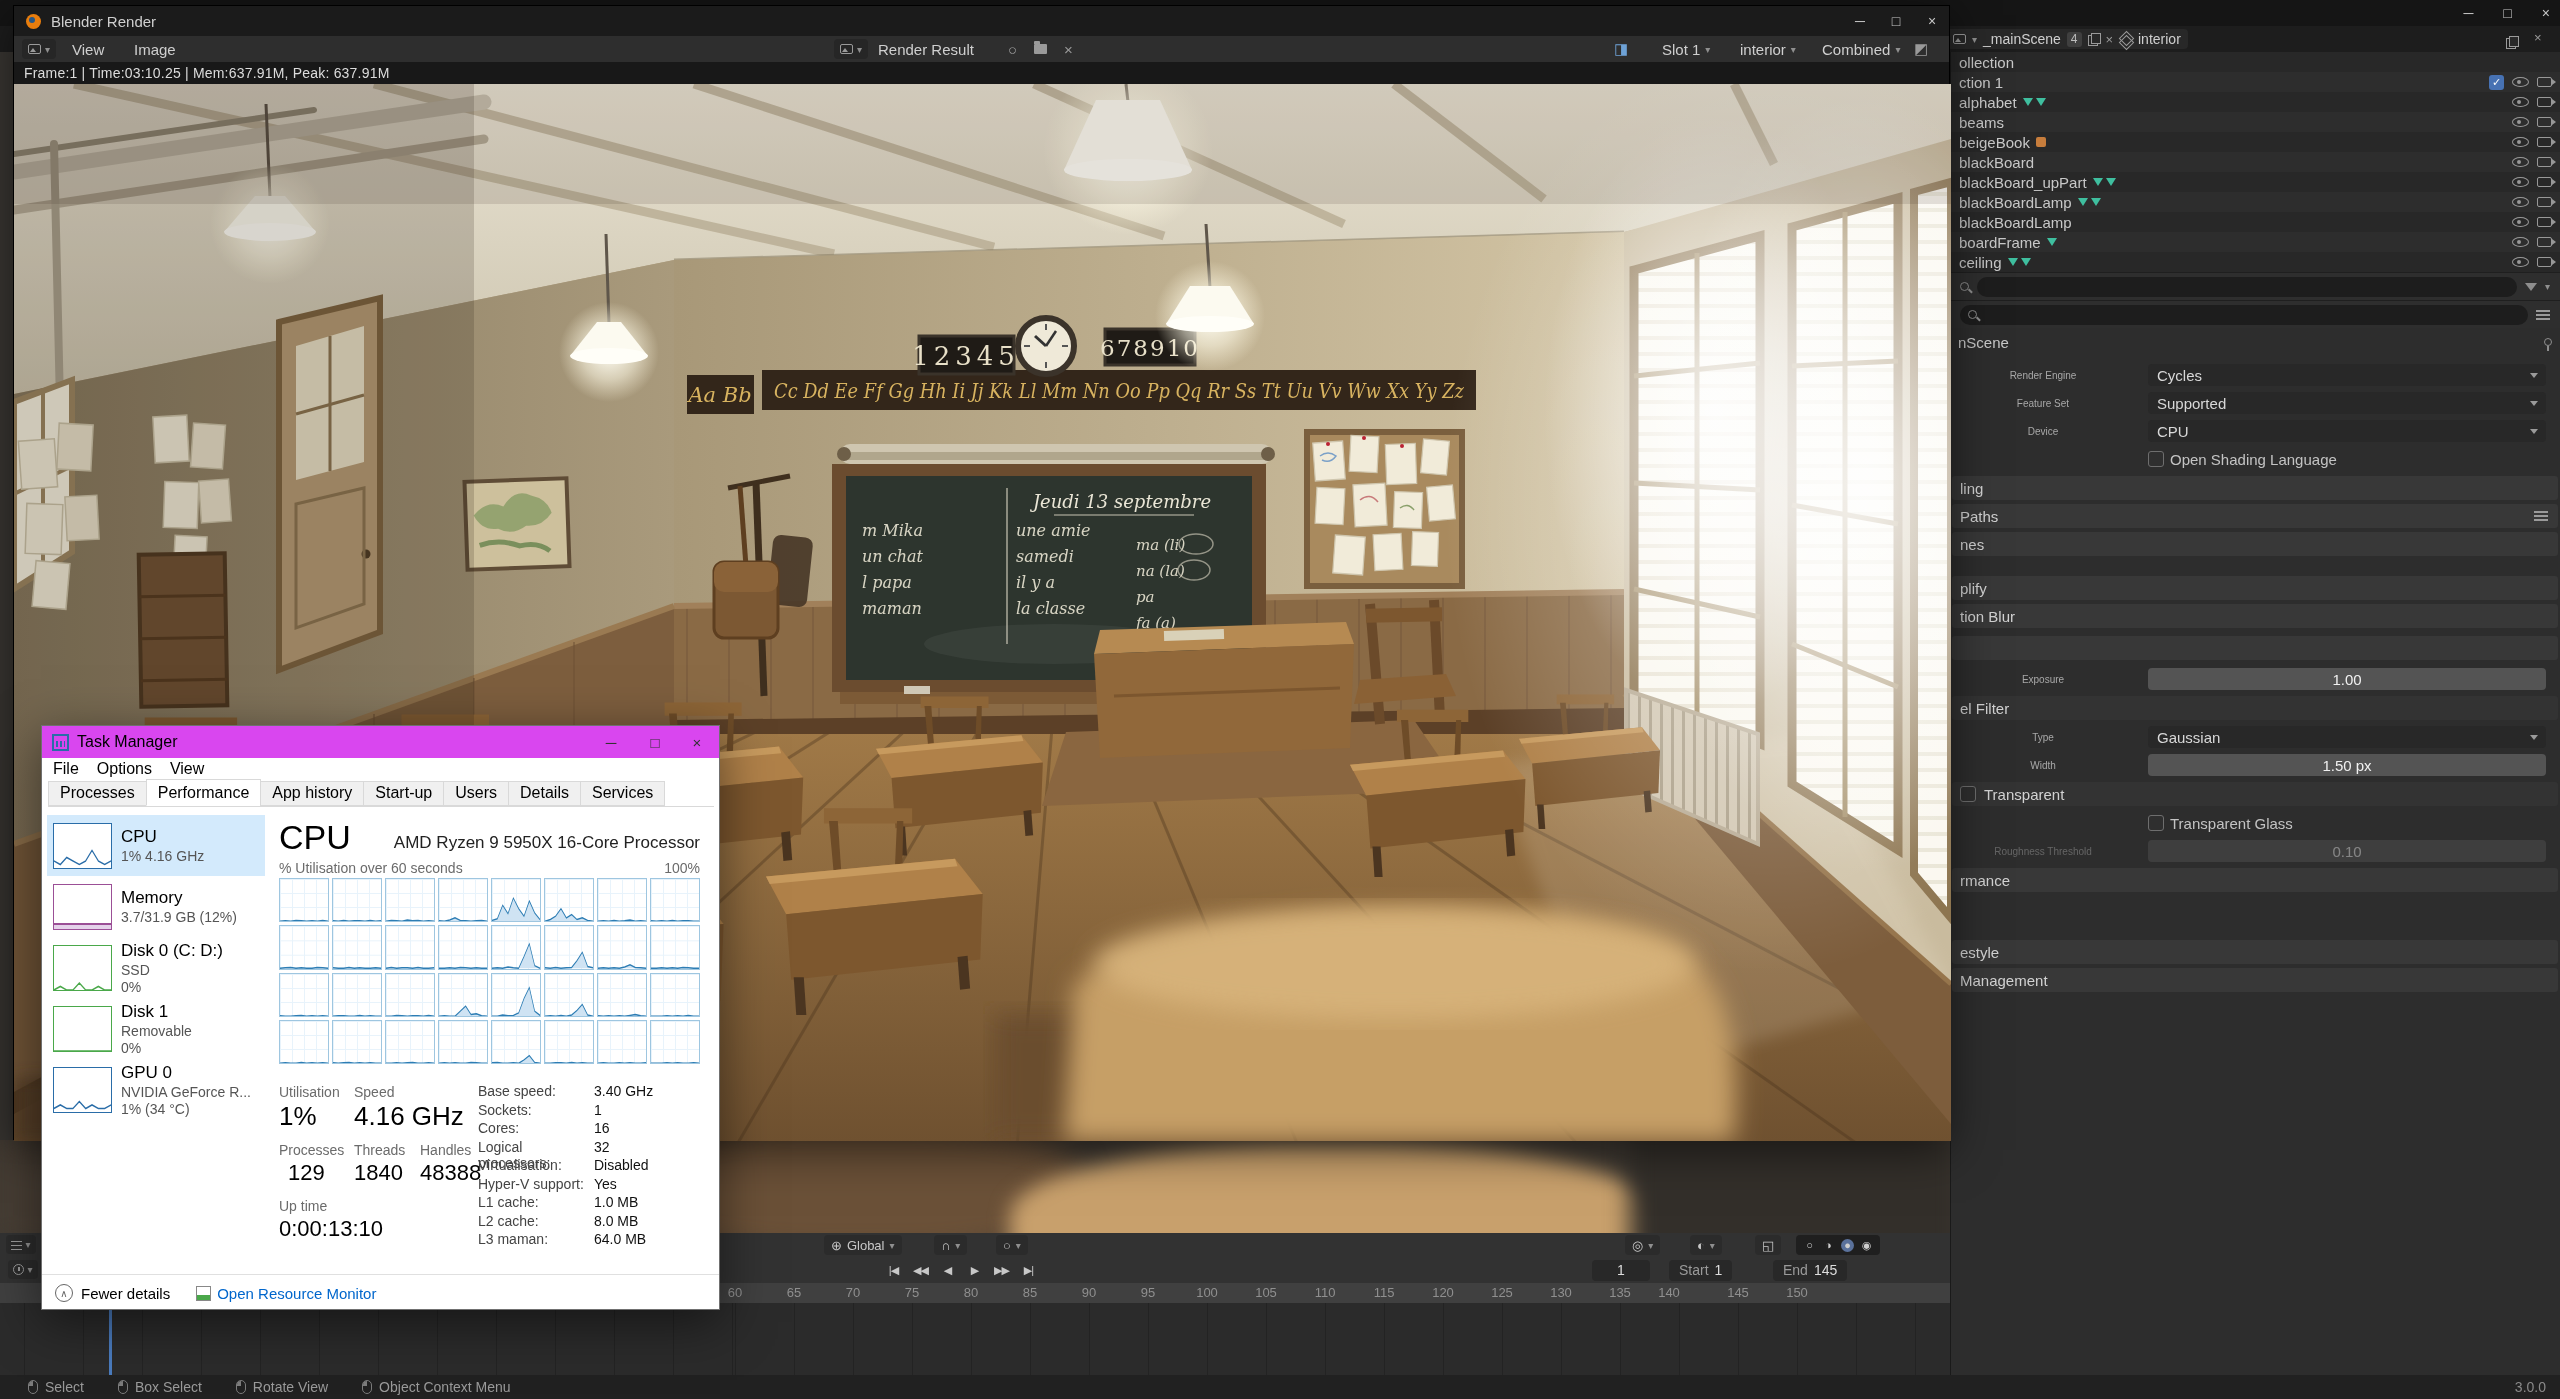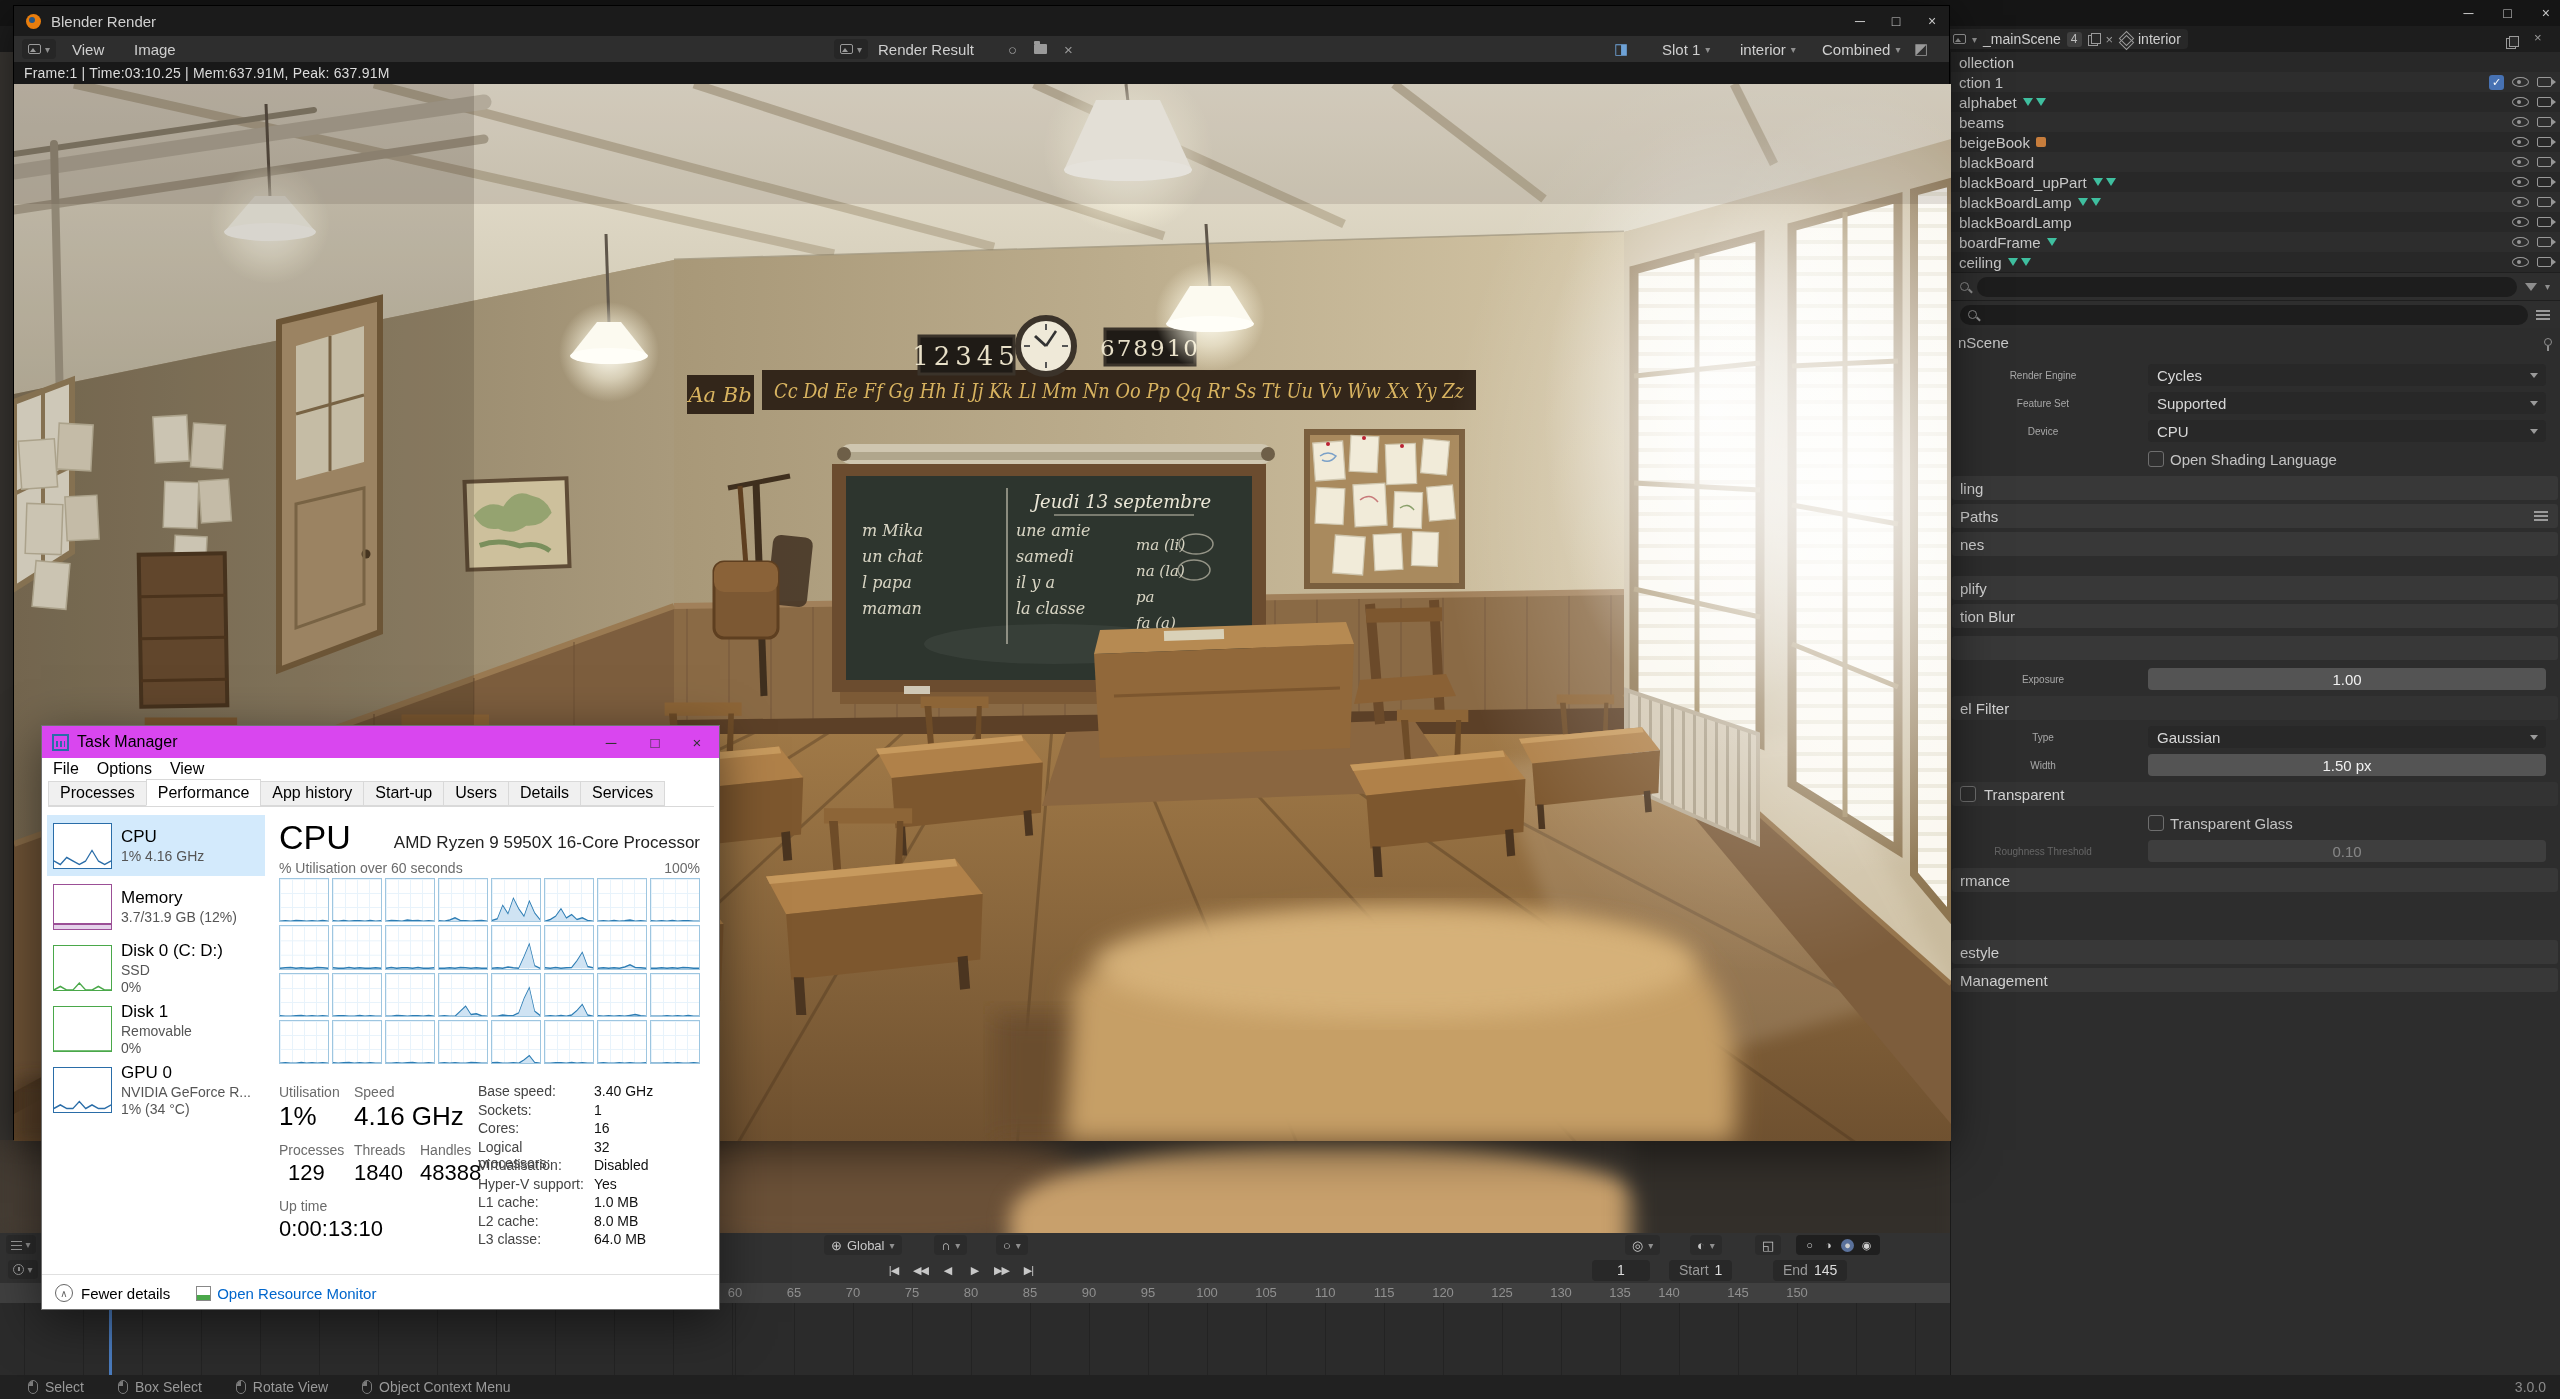--- a/index.html
+++ b/index.html
@@ -1210,21 +1210,21 @@
         </div>
         <div class="tm-det-row">
           <span class="dl">L1 cache:</span>
           <span class="dv">1.0 MB</span>
         </div>
         <div class="tm-det-row">
           <span class="dl">L2 cache:</span>
           <span class="dv">8.0 MB</span>
         </div>
         <div class="tm-det-row">
-          <span class="dl">L3 classe:</span>
+          <span class="dl">L3 maman:</span>
           <span class="dv">64.0 MB</span>
         </div>
       </div>
 
     <div class="tm-footer">
       <span class="ico-chev">∧</span>
       <span>Fewer details</span>
       <span class="ico-resmon"></span>
       <span class="tm-link">Open Resource Monitor</span>
     </div>

